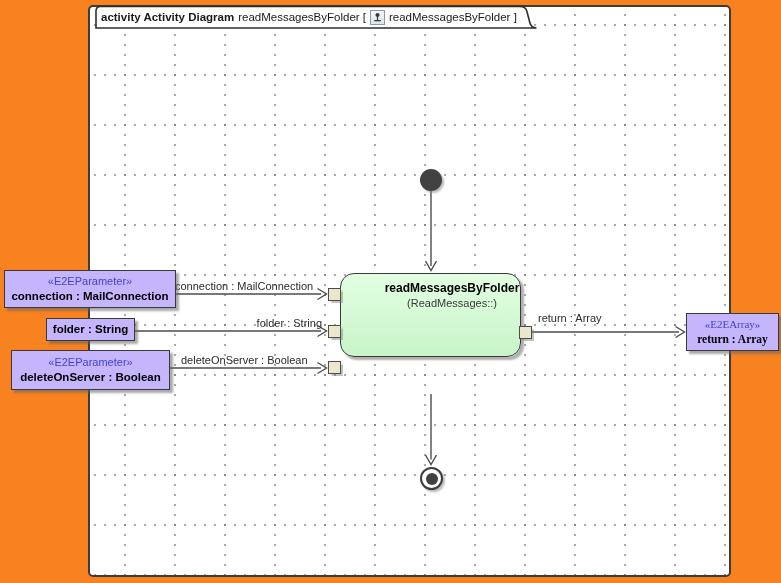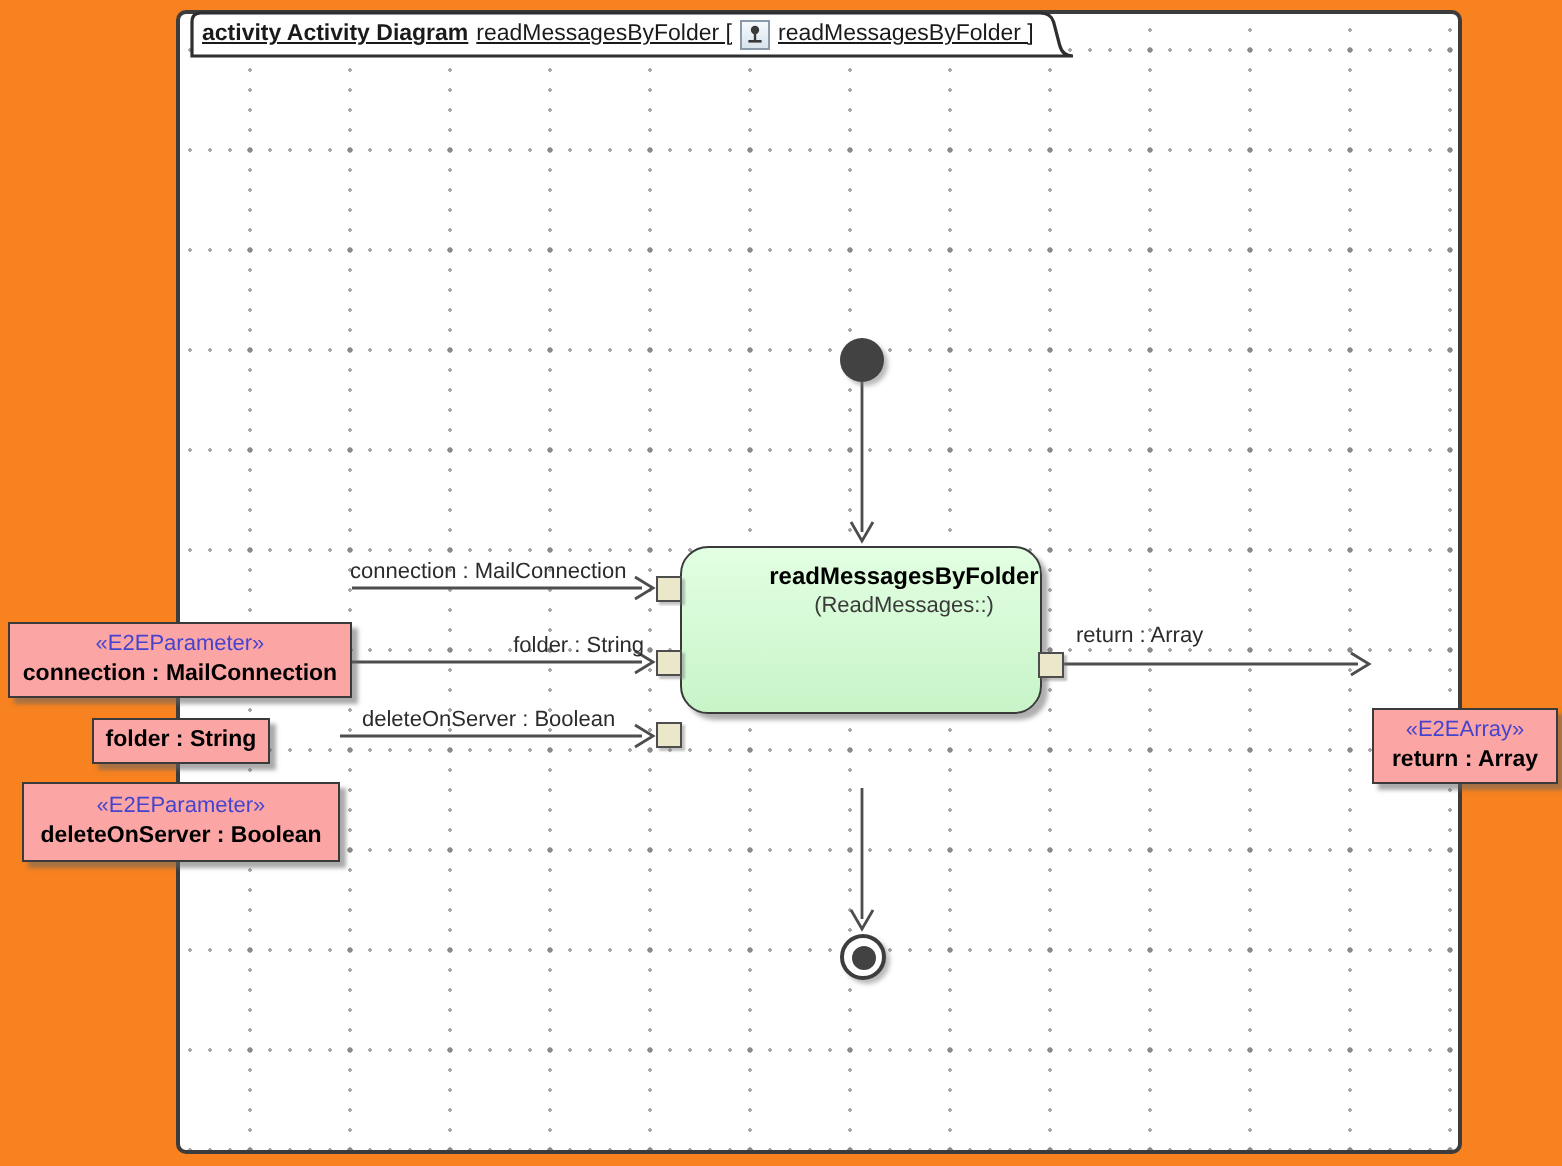--- a/index.html
+++ b/index.html
@@ -26,21 +26,21 @@
       radial-gradient(circle, #a9a9a9 0.8px, transparent 1px);
     background-size: 50px 50px, 10px 50px, 50px 10px;
     background-position: 10px 43px, 0px 43px, 10px 3px;
   }
 
   
   .tab-svg { position:absolute; left:95px; top:5px; width:448px; height:24px; z-index:6; }
   .tab-text {
     position:absolute; left:101px; top:9px; height:16px; z-index:7;
     display:flex; align-items:center; gap:4px;
-    font-size:11.5px; white-space:nowrap;text-decoration:underline;
+    font-size:11.5px; white-space:nowrap;
   }
   .tab-text .kind { font-weight:bold; }
   .diag-icon {
     display:inline-flex; align-items:center; justify-content:center;
     width:15px; height:15px;
     background:linear-gradient(#f5f9fc,#d9e4ee);
     border:1px solid #8a9aa8;
   }
 
   
@@ -69,31 +69,31 @@
     box-shadow:1.5px 1.5px 1px rgba(120,120,120,.45);
   }
   .pin1 { left:328px; top:288px; }
   .pin2 { left:328px; top:325px; }
   .pin3 { left:328px; top:361px; }
   .pin-out { left:519px; top:326px; }
 
   
   .obj {
     position:absolute; z-index:10;
-    background:#fca5a5; border:1.6px solid #3a3a3a;
+    background:#c4b5fd; border:1.6px solid #3a3a3a;
     box-shadow:3px 3px 2px rgba(100,100,100,.55);
     display:flex; flex-direction:column; align-items:center; justify-content:center;
-    text-align:center; line-height:1.35;margin-top:41px;
+    text-align:center; line-height:1.35;
   }
   .obj .stereo { font-size:11px; color:#4343CE; }
   .obj .oname  { font-size:11.5px; font-weight:bold; color:#000; white-space:nowrap; }
   .p1 { left:4px;  top:270px; width:172px; height:38px; }
   .p2 { left:46px; top:318px; width:89px;  height:23px; }
   .p3 { left:11px; top:350px; width:159px; height:40px; }
-  .pr { left:686px; top:313px; width:93px; height:38px; }
+  .pr { left:686px; top:313px; width:93px; height:38px;font-family:Liberation Serif, serif; }
 
   
   .initial {
     position:absolute; left:420px; top:169px; width:22px; height:22px; z-index:3;
     background:#424242; border-radius:50%;
     box-shadow:2px 2px 2px rgba(120,120,120,.5);
   }
   .final {
     position:absolute; left:420px; top:467px; width:23px; height:23px; z-index:3;
     background:#fff; border:2px solid #3d3d3d; border-radius:50%;

